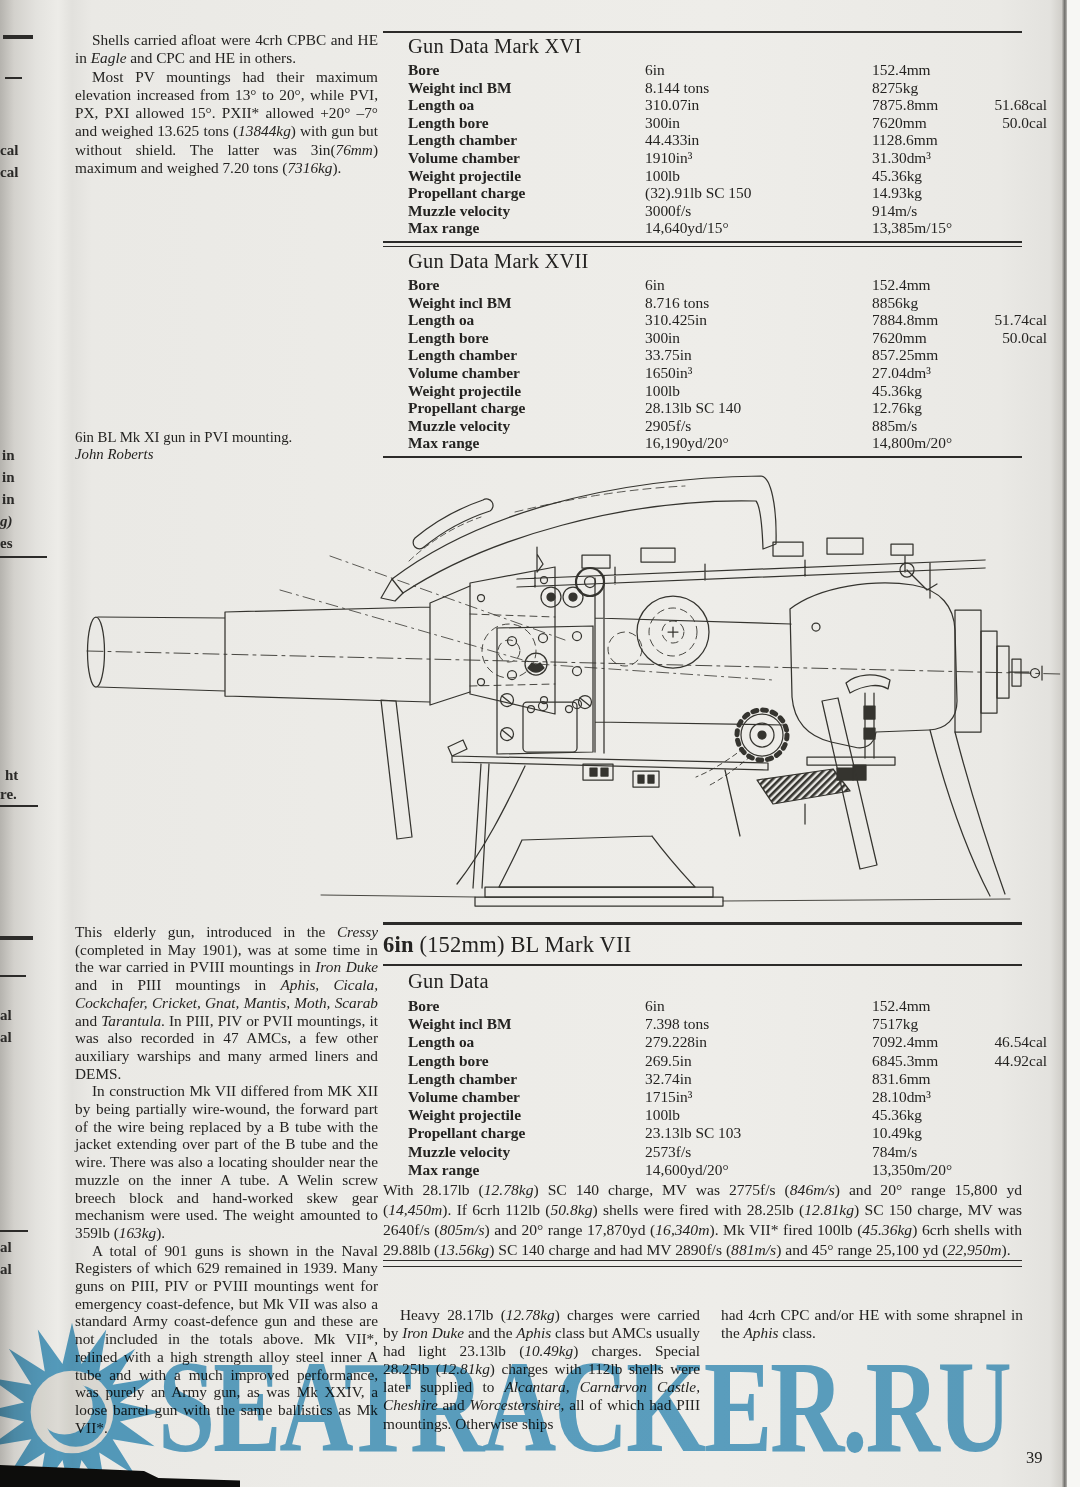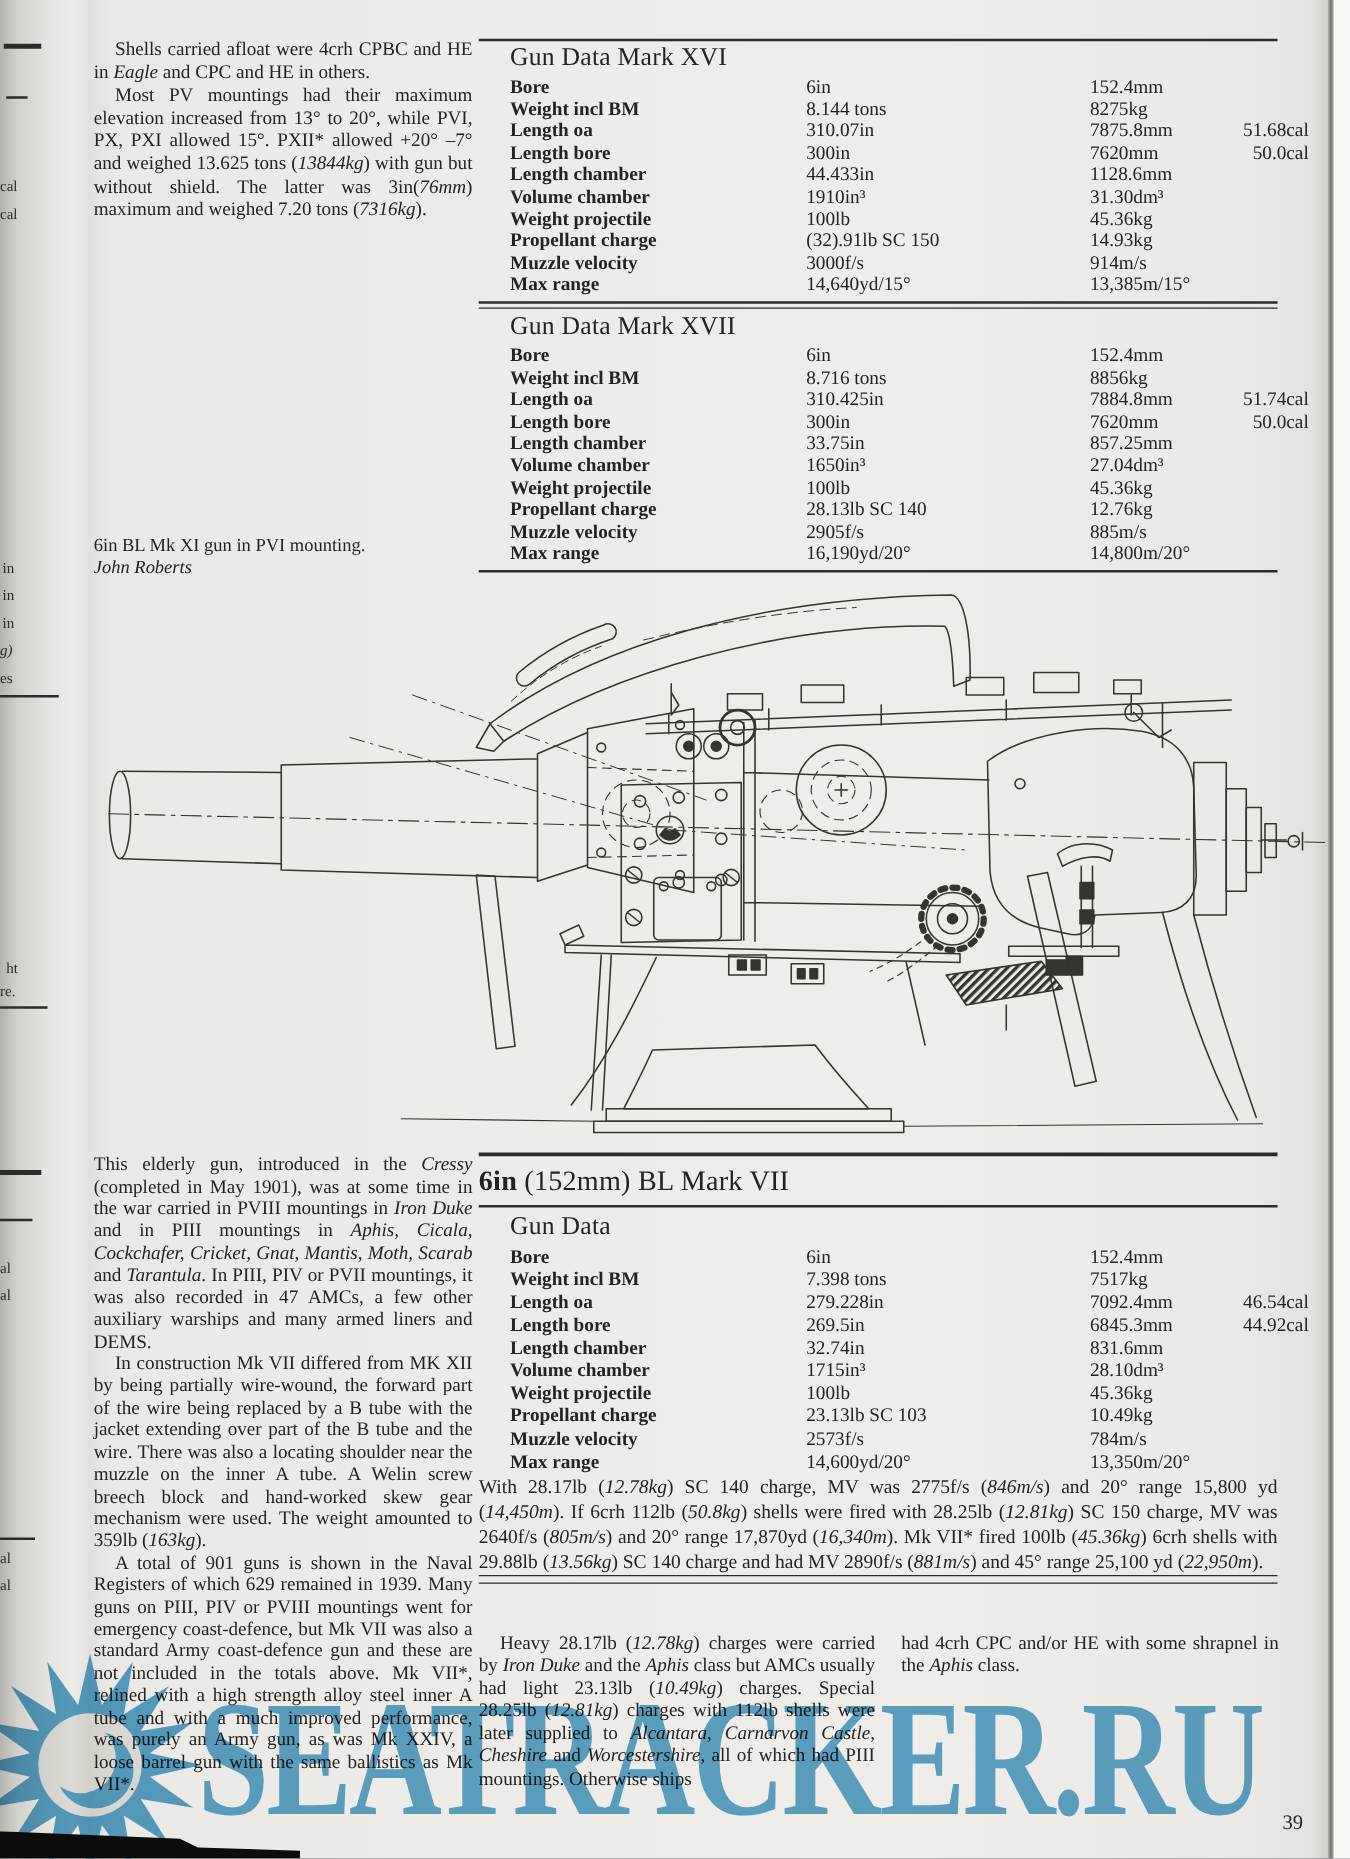--- a/index.html
+++ b/index.html
@@ -7,21 +7,21 @@
     font-family:"Liberation Serif","DejaVu Serif",serif;
     background:linear-gradient(90deg,#b5b3ae 0px,#d3d1cc 14px,#e3e2de 36px,#edece8 58px,#e2e1dd 72px,#eae9e5 92px,#ecebe7 320px,#eeede9 720px,#eae9e5 1000px,#e3e2de 1050px,#d2d0cb 1061px);}
   .abs{position:absolute;}
   .jp{margin:0;text-align:justify;}
   .ind{text-indent:17px;}
   .it{font-style:italic;}
   .body-txt{font-size:15.3px;line-height:18.3px;}
   .body-txt2{font-size:15.3px;line-height:17.7px;}
   .rule{position:absolute;left:383px;width:639px;background:#2c2b29;}
   .grule{position:absolute;background:#2c2b29;}
-  .gfrag{position:absolute;font-size:12px;color:#2a2927;white-space:nowrap;}
+  .gfrag{position:absolute;font-size:15px;color:#2a2927;white-space:nowrap;font-weight:bold;}
   .gtable{position:absolute;left:383px;width:639px;margin-left:25px;}
   .gt-title{font-size:20.5px;letter-spacing:.2px;margin:0;}
   .rows{position:relative;}
   .trow{position:relative;font-size:15.4px;}
   .r176 .trow{height:17.6px;}
   .r182 .trow{height:18.2px;}
   .tc{position:absolute;top:0;white-space:nowrap;}
   .c0{left:0;font-weight:bold;}
   .c1{left:237px;}
   .c2{left:464px;}

